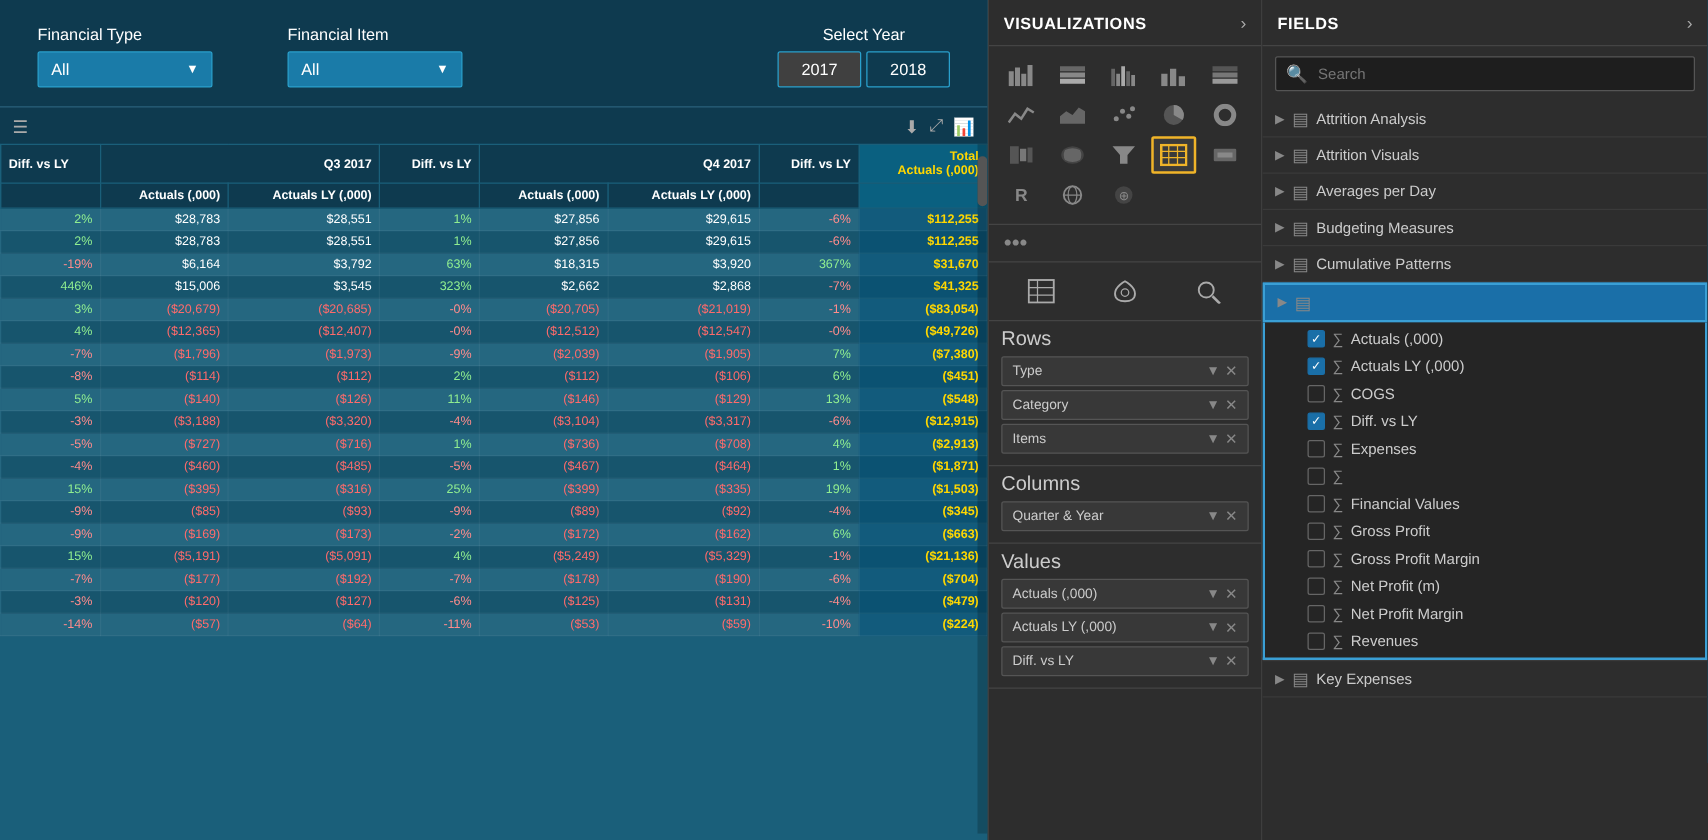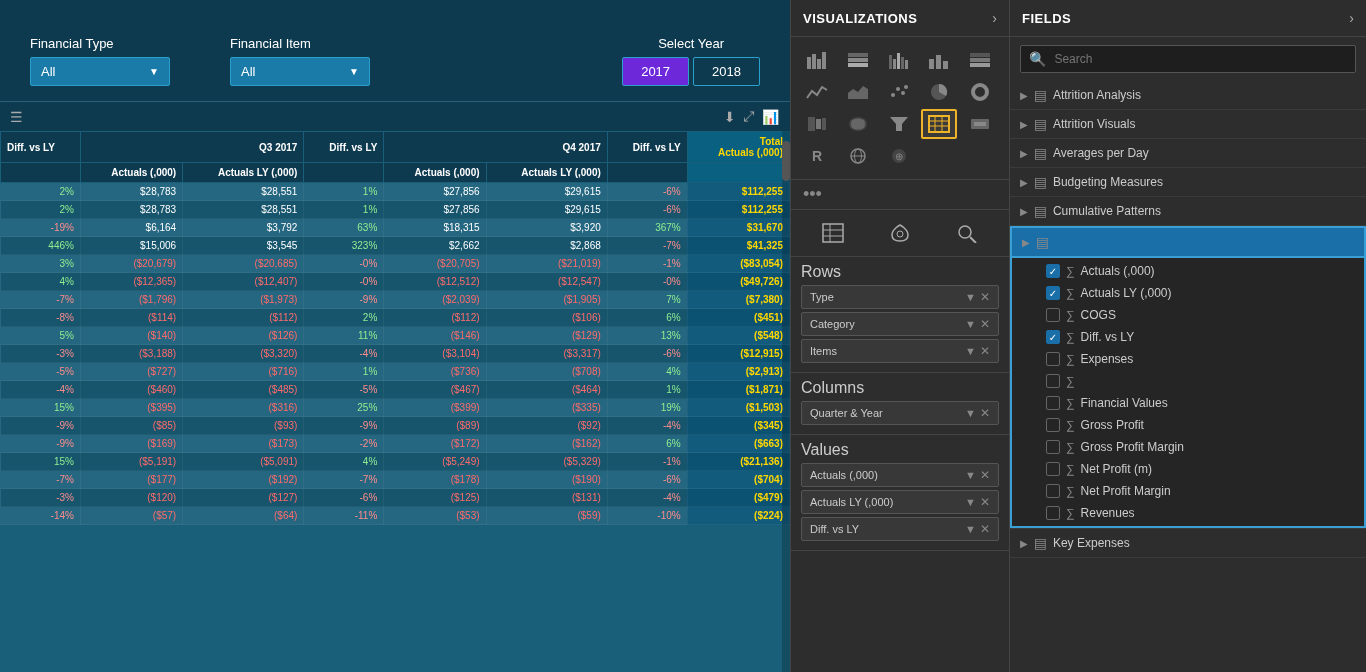--- a/index.html
+++ b/index.html
@@ -17,21 +17,21 @@
       width: 790px;
       height: 672px;
       background: #1a5f7a;
       overflow: hidden;
       position: relative;
     }
 
     
     .filter-area {
       background: #0e3a4f;
-      padding: 36px 30px 15px 30px;
+      padding: 20px 30px 15px 30px;
       display: flex;
       align-items: center;
       gap: 60px;
     }
 
     .filter-group {
       display: flex;
       flex-direction: column;
       gap: 6px;
     }
@@ -82,21 +82,21 @@
       background: #0e3a4f;
       border: 1px solid #2aa0cc;
       color: white;
       font-size: 13px;
       padding: 6px 18px;
       cursor: pointer;
       border-radius: 2px;
     }
 
     .year-btn.active {
-      background: #6d28d9;
+      background: #404040;
     }
 
     
     .table-toolbar {
       background: #0e3a4f;
       border-top: 1px solid #2a5f7a;
       padding: 6px 10px;
       display: flex;
       align-items: center;
       justify-content: space-between;

